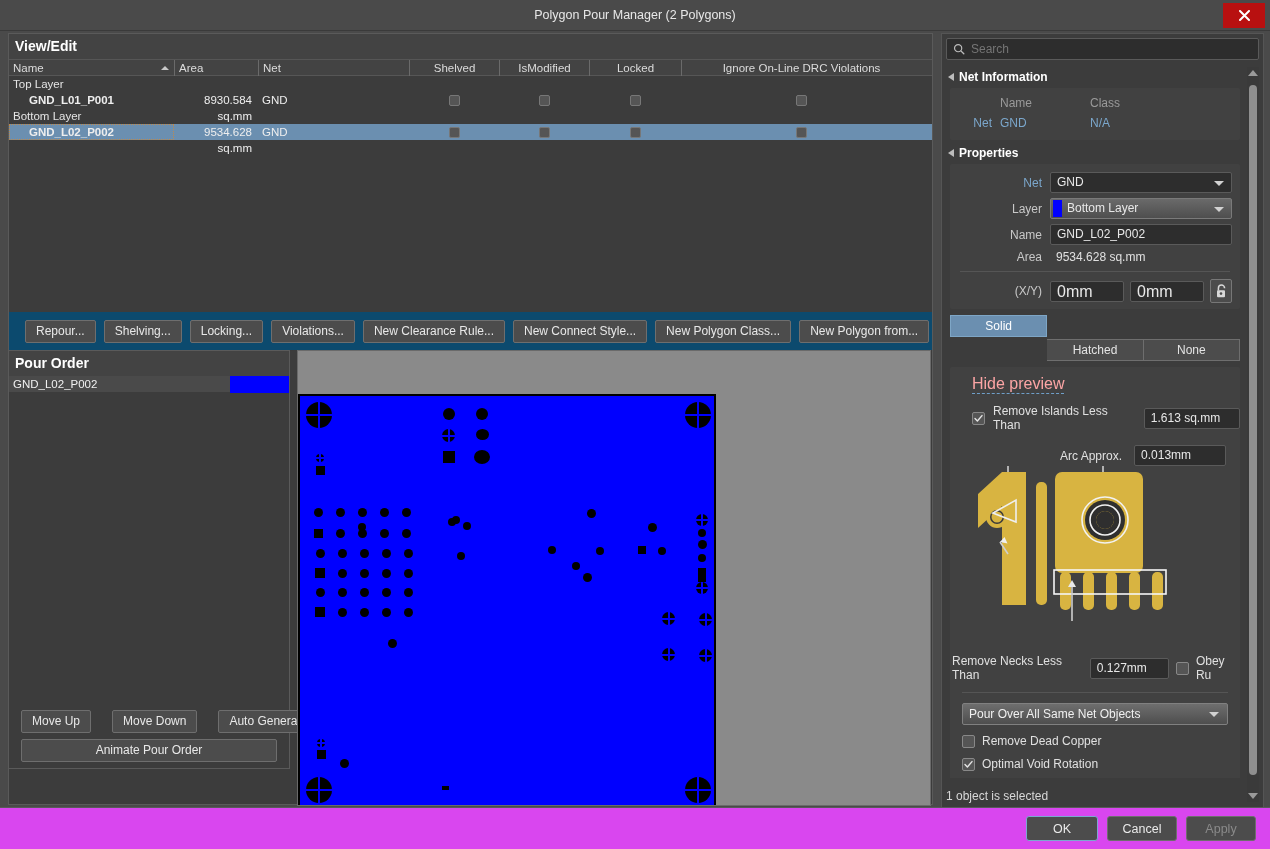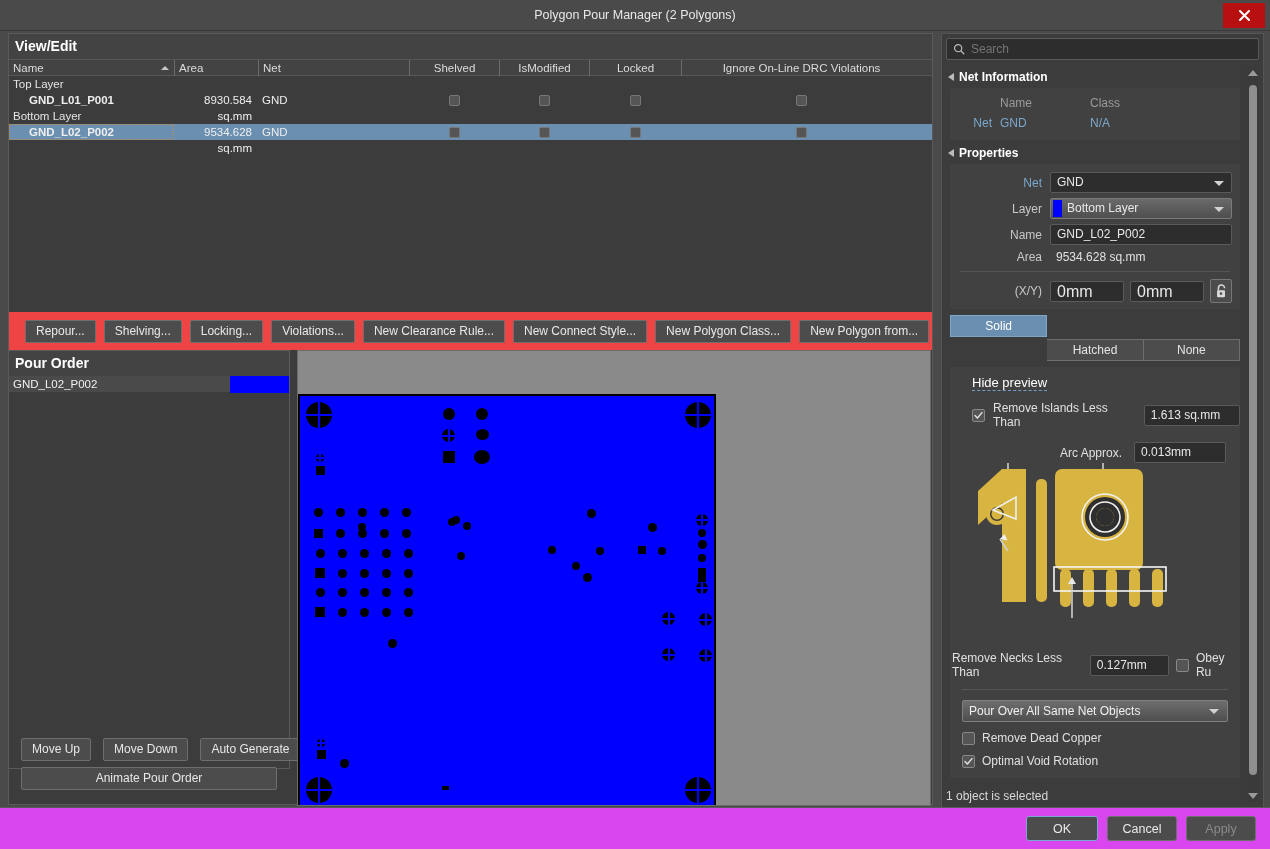--- a/index.html
+++ b/index.html
@@ -66,21 +66,21 @@
   .cbx {
     width: 11px; height: 11px; background: #555555;
     border: 1px solid #777777; border-radius: 2px;
   }
   .data-row.sel .cell.name { outline: 1px dotted #c08a4a; outline-offset: -1px; }
 
   
   .btn-strip {
     position: absolute; left: 0; top: 278px; width: 923px; height: 38px;
     display: flex; align-items: center; gap: 8px; padding-left: 16px;
-    background: #ef4444;
+    background: #0c4a6e;
   }
   .btn {
     height: 23px; padding: 0 10px; background: #4c4c4c;
     border: 1px solid #6e6e6e; border-radius: 2px;
     color: #e8e8e8; font-size: 12px; line-height: 21px;
     cursor: pointer; white-space: nowrap;
   }
 
   
   .pour-panel {
@@ -97,21 +97,21 @@
     background: #4a4a4a; border-bottom: 1px solid #3c3c3c;
   }
   .pour-item-name {
     flex: 1; padding-left: 4px; font-size: 11.5px; color: #f0f0f0; line-height: 17px;
   }
   .pour-swatch { width: 59px; height: 17px; }
   .pour-btns {
     position: absolute; left: 0; bottom: 0; width: 280px; height: 66px;
     padding: 8px 12px;
   }
-  .pour-btn-row { display: flex; gap: 12px; margin-bottom: 6px; margin-top: 28px; }
+  .pour-btn-row { display: flex; gap: 21px; margin-bottom: 6px; }
   .btn-wide { width: 100%; }
 
   
   .pcb-wrap {
     position: absolute; left: 297px; top: 350px; width: 634px; height: 456px;
     background: #8a8a8a; border: 1px solid #6a6a6a; overflow: hidden;
   }
   .pcb-board {
     position: absolute; left: 0px; top: 43px; width: 418px; height: 413px;
     background: #0000ff; border: 2px solid #000000;
@@ -197,21 +197,21 @@
     font-size: 12px; cursor: pointer;
   }
   .seg.active { background: #6b8fb0; border-color: #7ea6c6; color: #ffffff; }
   .seg + .seg { border-left: none; margin-top: 24px; }
 
   .preview-card {
     margin: 6px 8px 0 8px; background: #414141; border-radius: 2px;
     padding: 6px 0 8px 0; position: relative;
   }
   .hide-prev {
-    margin-left: 22px; color: #ffffff; font-size: 13px;
+    margin-left: 22px; color: #fca5a5; font-size: 16px;
     border-bottom: 1px dashed #6f9fc9; display: inline-block; cursor: pointer;
   }
   .chk-row { display: flex; align-items: center; gap: 7px; }
   .cbx2 {
     width: 13px; height: 13px; background: #555; border: 1px solid #888;
     border-radius: 2px; display: flex; align-items: center; justify-content: center;
     flex: 0 0 13px;
   }
   .cbx2 svg { display: block; }
   .lbl { font-size: 12px; color: #e0e0e0; }

